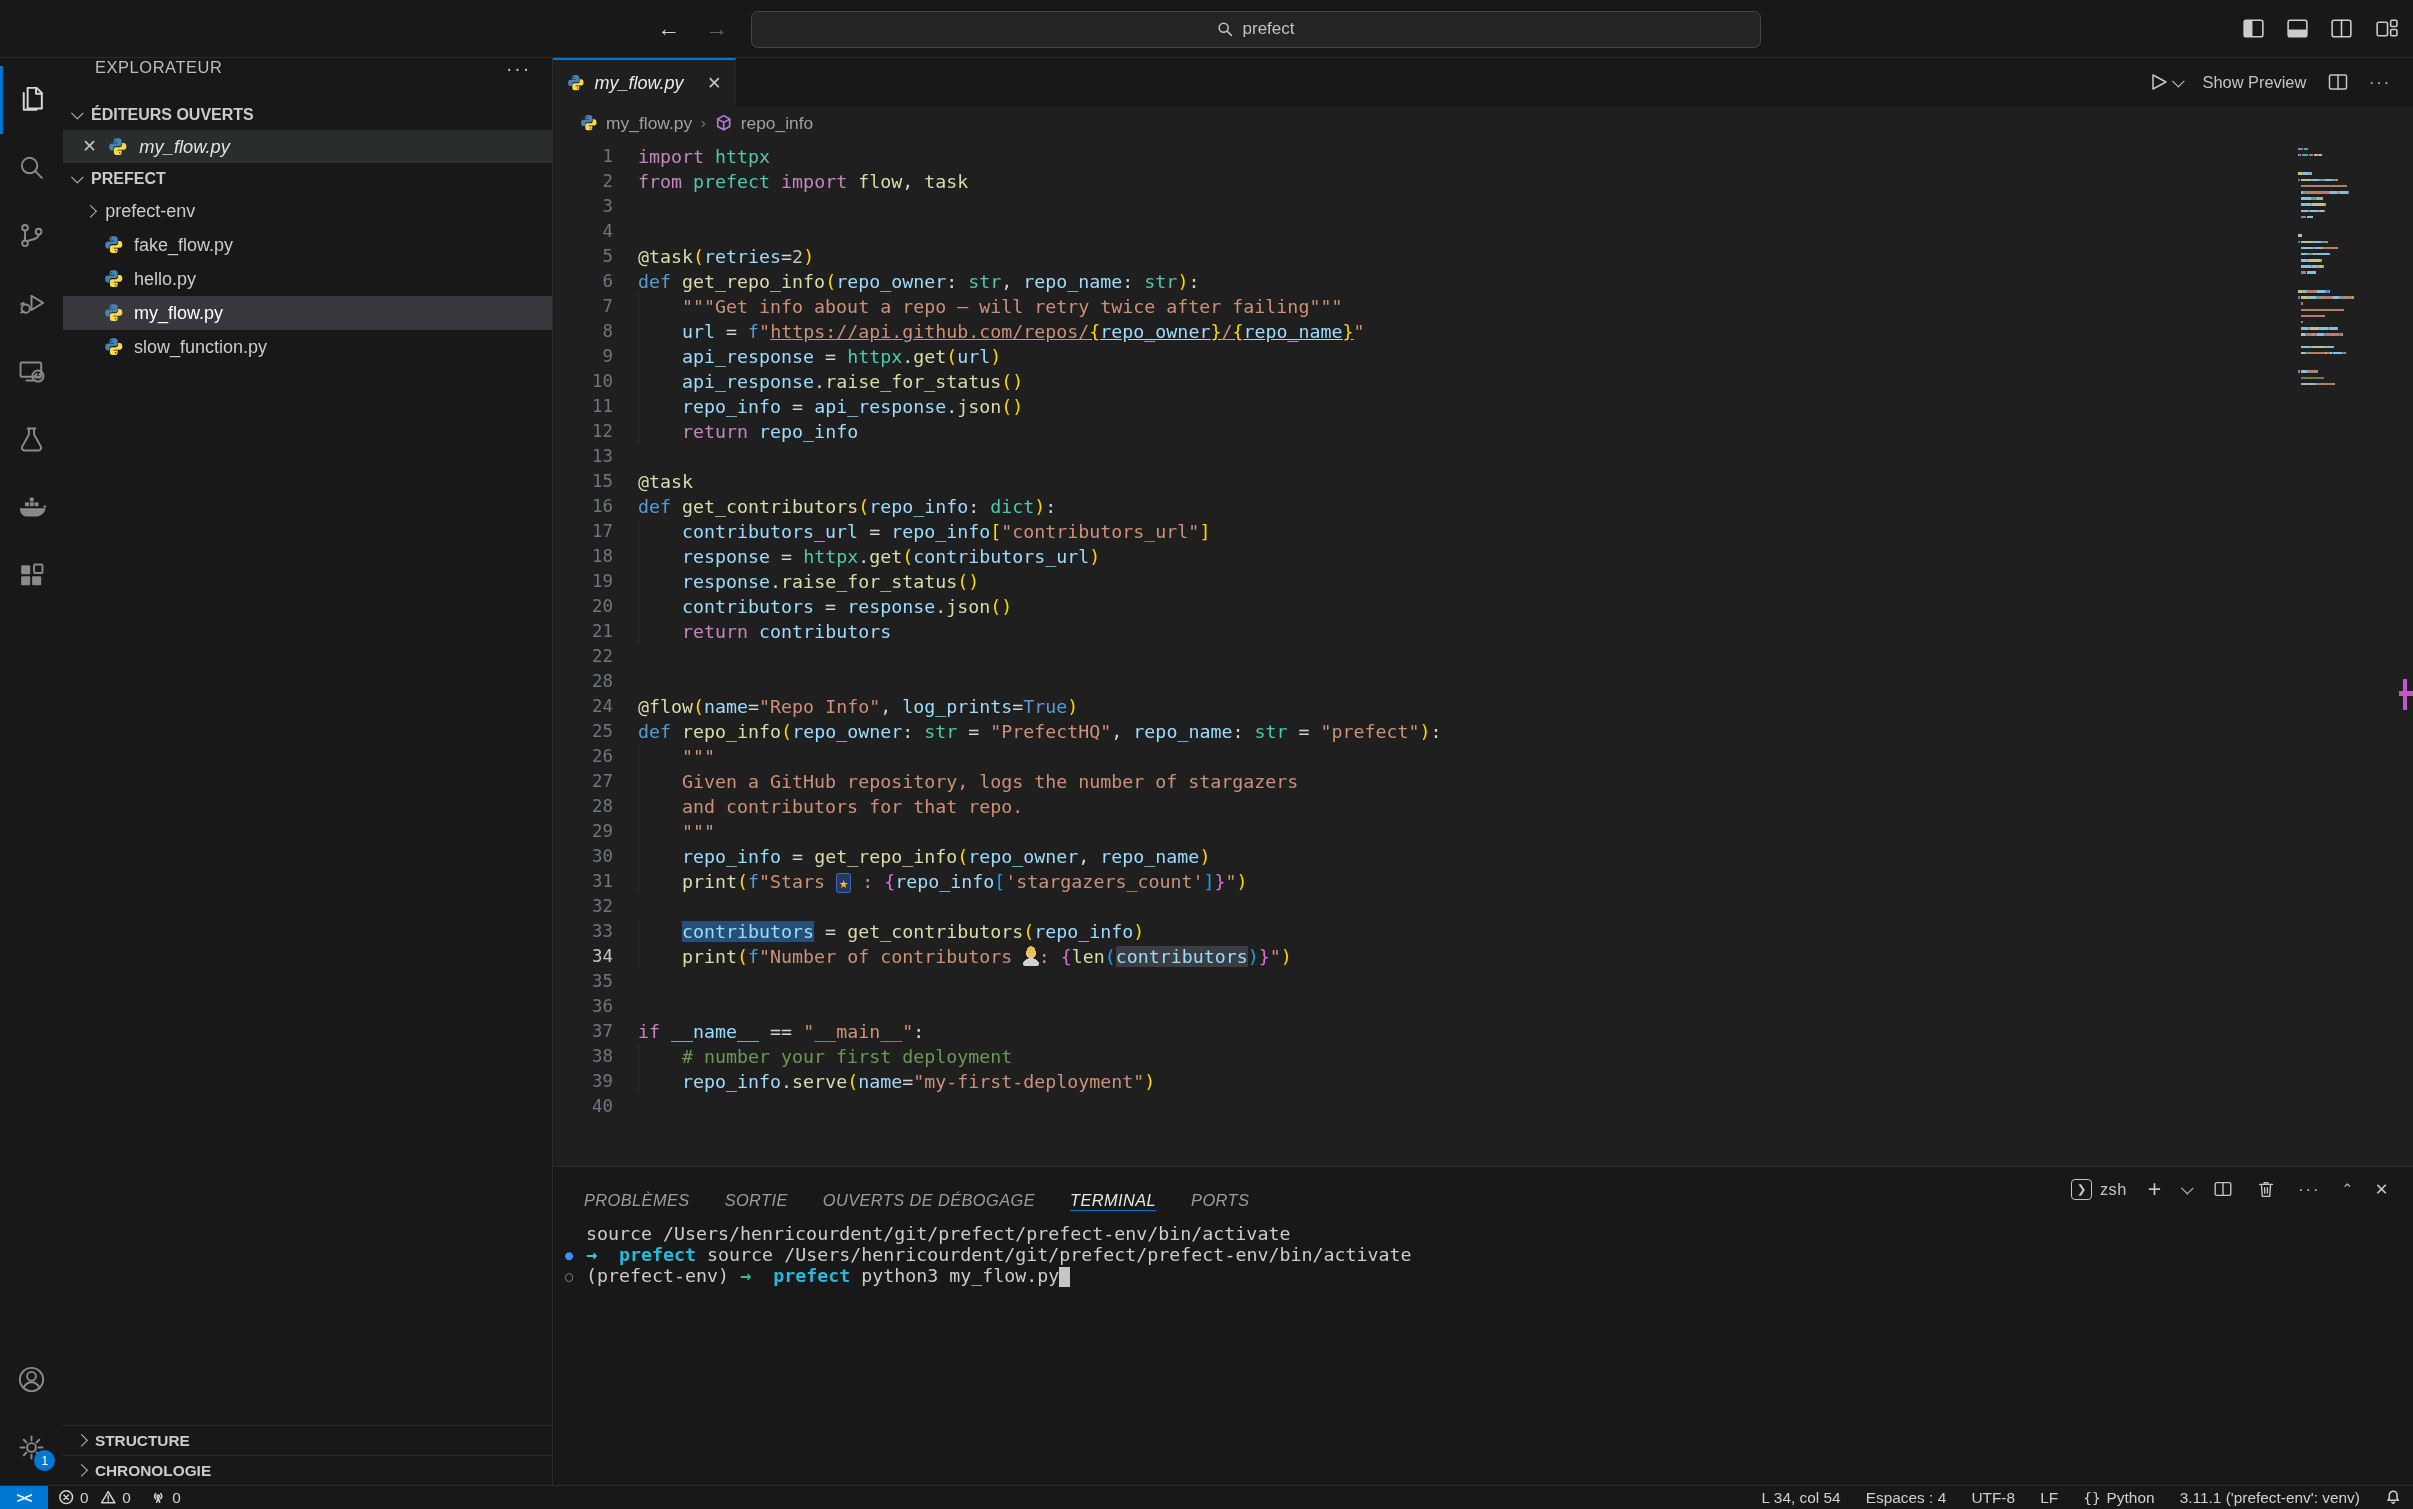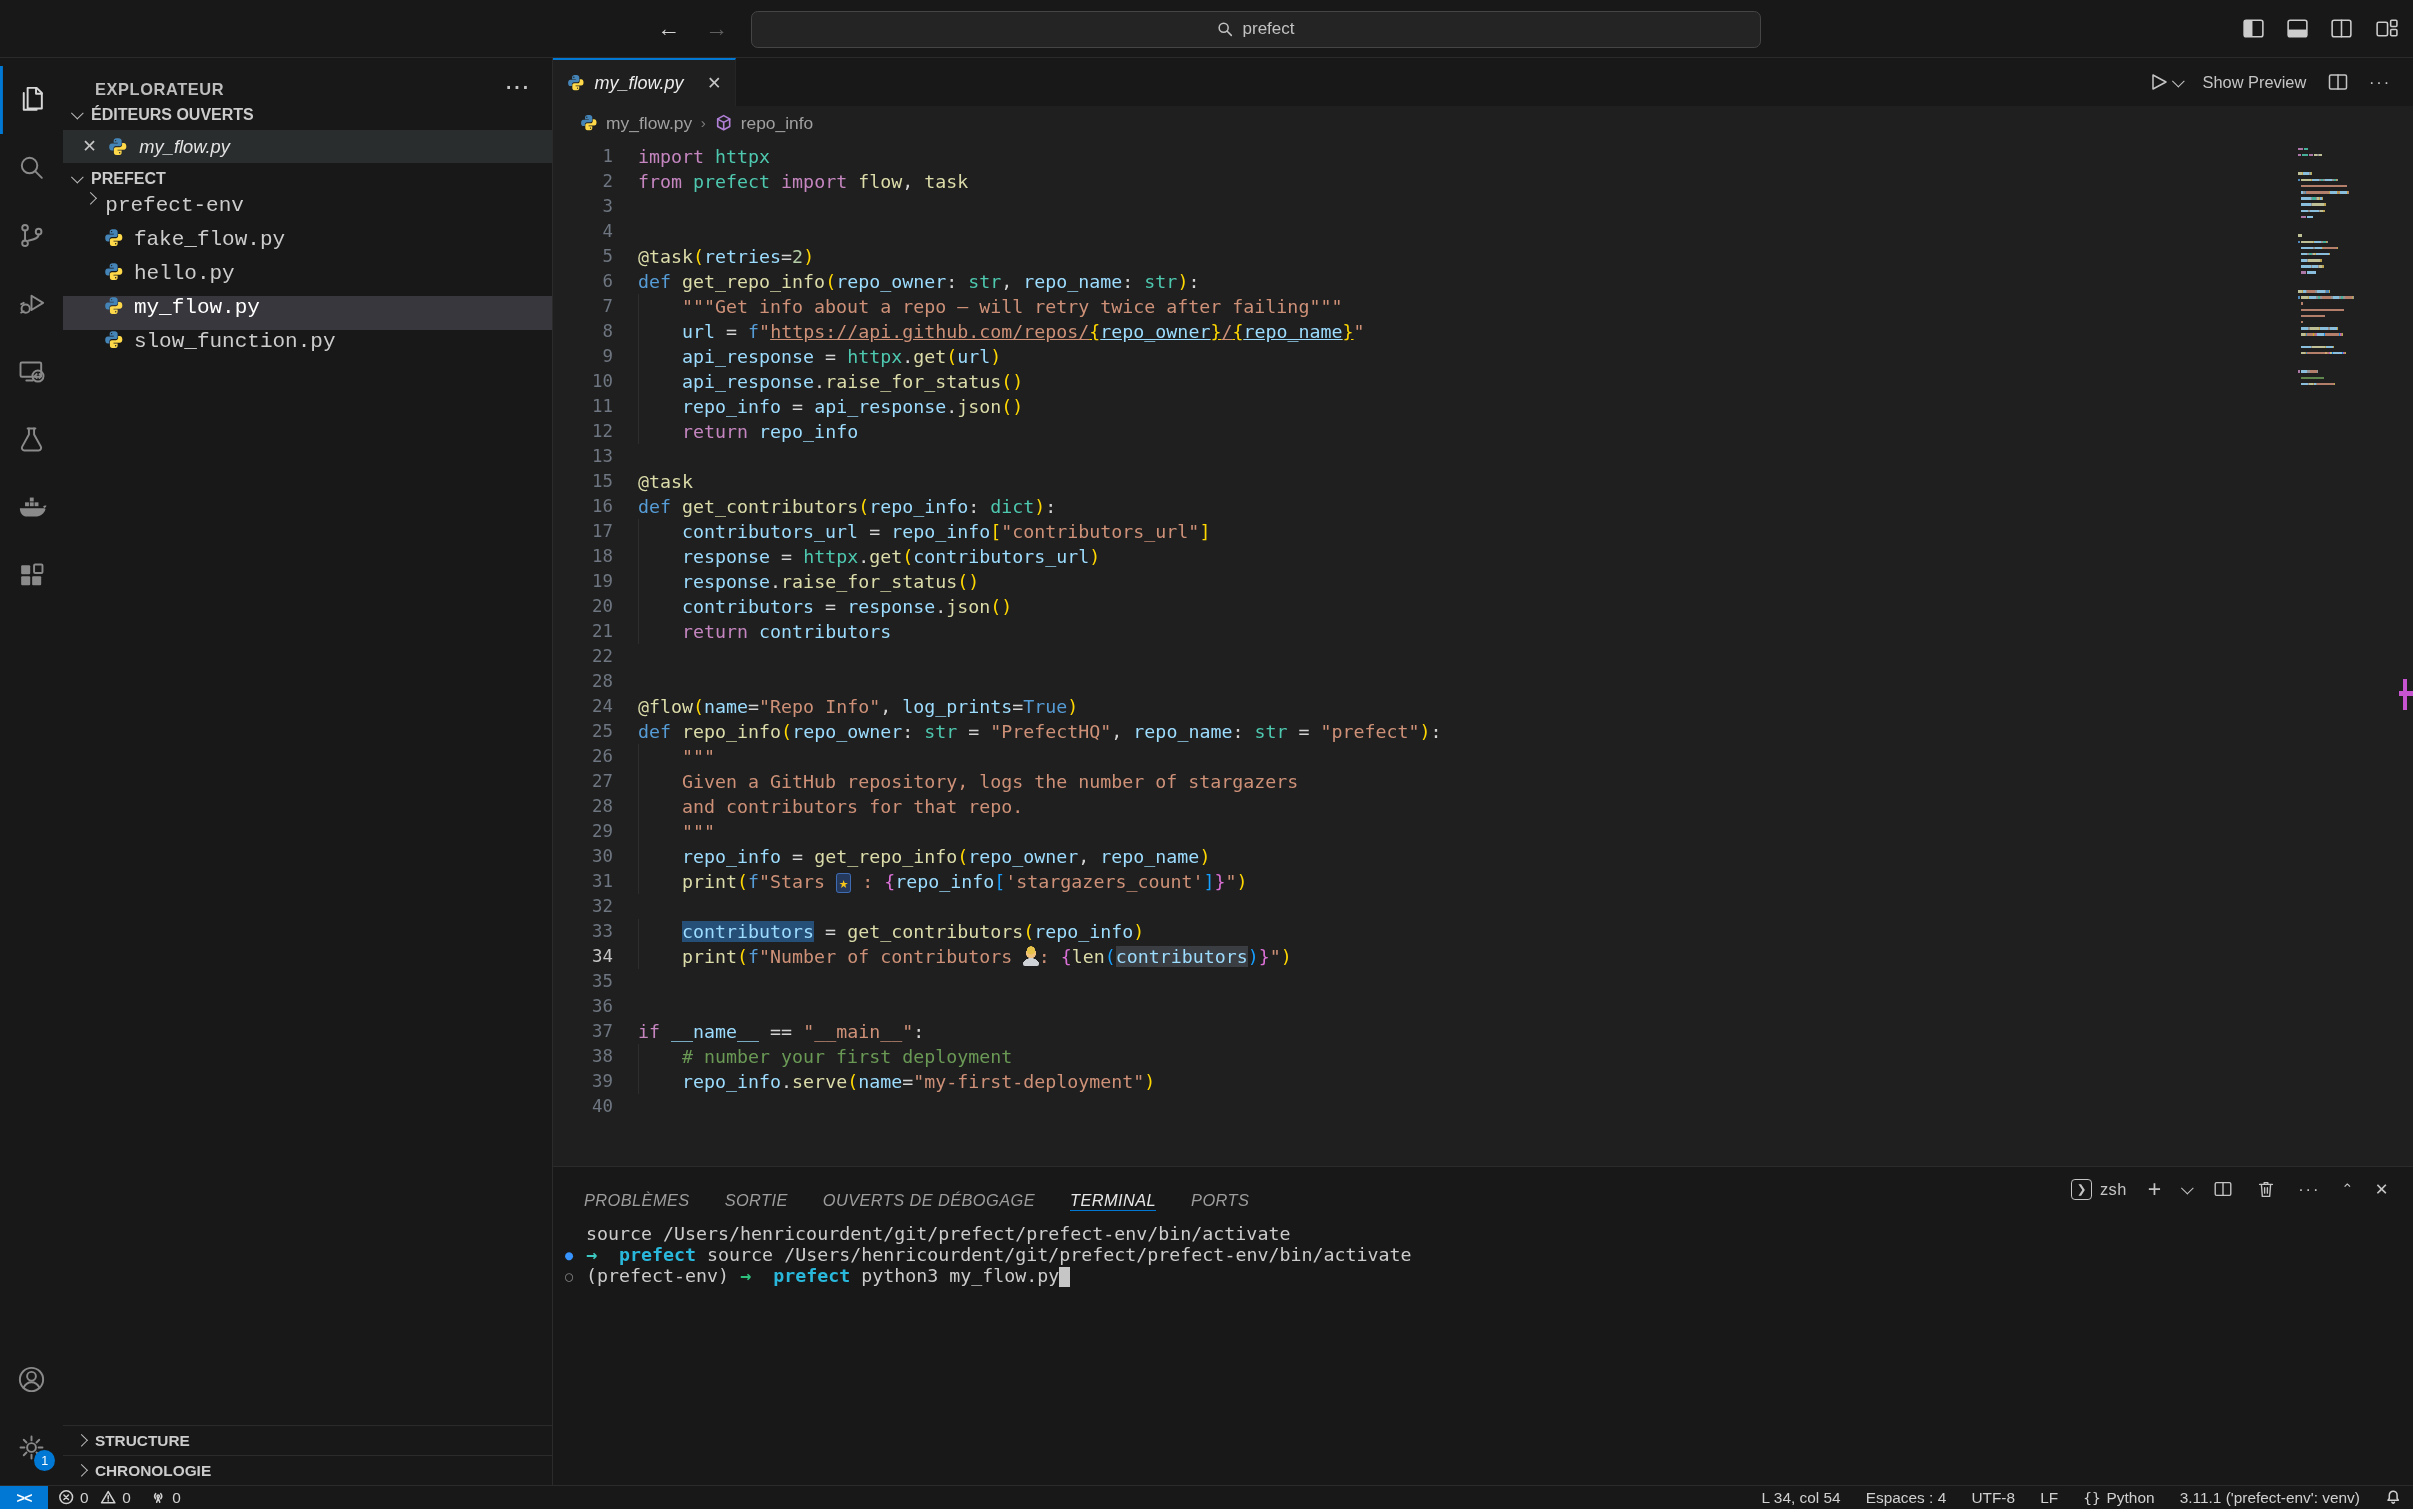--- a/index.html
+++ b/index.html
@@ -31,35 +31,35 @@
   .ab-item.active { color:#d7d7d7; box-shadow:inset 2.9px 0 0 #0078d4; }
   .ab-item svg { width:31px; height:31px; }
   .ab-bottom { margin-top:auto; margin-bottom:3.9px; }
   .badge { position:absolute; right:7.7px; bottom:9.7px; min-width:21px; height:21px;
            background:#0078d4; color:#fff; border-radius:10.6px; font-size:12.6px;
            display:flex; align-items:center; justify-content:center; }
 
   
   .sidebar { width:490px; flex:none; display:flex; flex-direction:column;
              background:#181818; border-right:1px solid #2b2b2b; }
-  .sb-header { height:41px; flex:none; display:flex; align-items:flex-end; padding:0 21px 0 32px;
-               font-size:16.4px; color:#bdbdbd; letter-spacing:0.6px;font-weight:bold; }
+  .sb-header { height:41px; flex:none; display:flex; align-items:flex-start; padding:0 21px 0 32px;
+               font-size:16.4px; color:#bdbdbd; letter-spacing:0.6px; }
   .sb-header .more { margin-left:auto; font-size:19.3px; letter-spacing:1.9px; color:#c5c5c5; }
   .sb-sec { height:31px; flex:none; display:flex; align-items:center; gap:9.7px;
             font-weight:bold; font-size:16px; color:#cccccc; padding-left:9.7px; }
   .chev { width:8.7px; height:8.7px; border-right:1.6px solid #bbb; border-bottom:1.6px solid #bbb;
           display:inline-block; flex:none; }
   .chev.down { transform:rotate(45deg) translate(-1px,-1px); }
   .chev.right { transform:rotate(-45deg); }
   .open-ed-row { height:33px; flex:none; display:flex; align-items:center; gap:11.6px;
                  background:#2a2d2e; padding-left:19.3px; font-size:18.3px; color:#e4e4e4; }
   .open-ed-row .label { font-style:italic; }
   .x-close { font-size:17.4px; color:#c5c5c5; }
-  .tree-row { height:34px; flex:none; display:flex; align-items:flex-start; gap:10.6px;
-              padding-left:41px; font-size:21px; color:#cccccc;font-family:Liberation Mono, monospace; }
+  .tree-row { height:34px; flex:none; display:flex; align-items:center; gap:10.6px;
+              padding-left:41px; font-size:18px; color:#cccccc; }
   .tree-row.folder { padding-left:23px; }
   .tree-row.selected { background:#37373d; color:#fff; }
   .sb-bottom { margin-top:auto; }
   .sb-bottom .sb-sec { height:30px; border-top:1px solid #2b2b2b; font-size:15.4px; padding-left:13.5px; }
 
   
   .editorcol { flex:1; min-width:0; display:flex; flex-direction:column; background:#1f1f1f; }
   .tabbar { height:48px; flex:none; background:#181818; display:flex; align-items:stretch; }
   .tab { width:183px; background:#1f1f1f; border-top:2.4px solid #0078d4; border-right:1px solid #252525;
          display:flex; align-items:center; gap:10.6px; padding:0 13.5px; font-size:18px; color:#ececec; }

